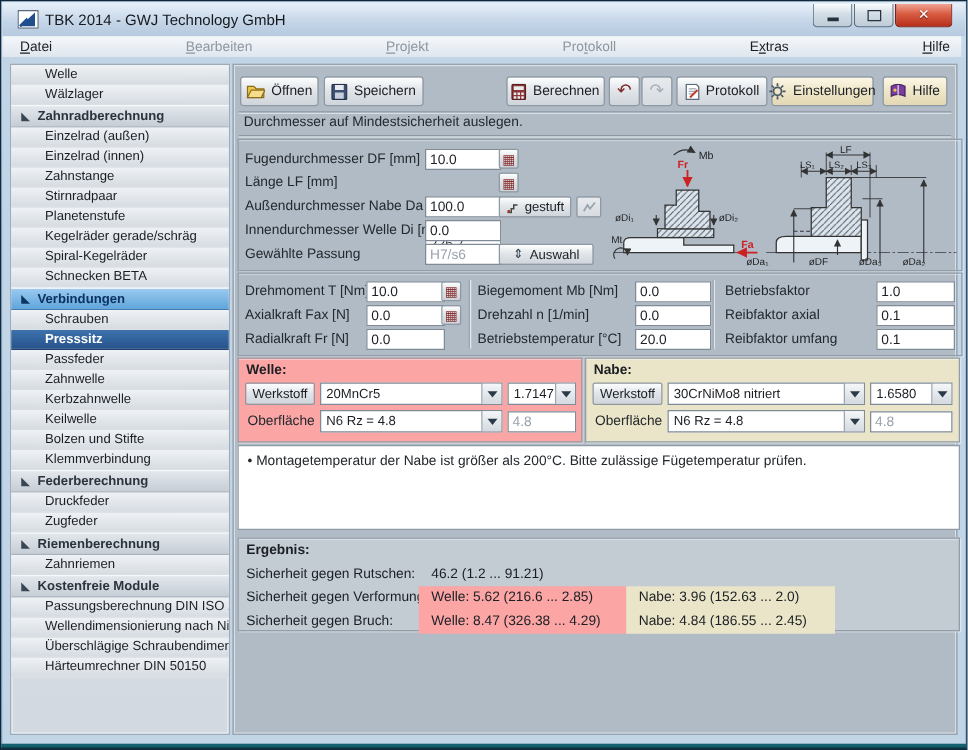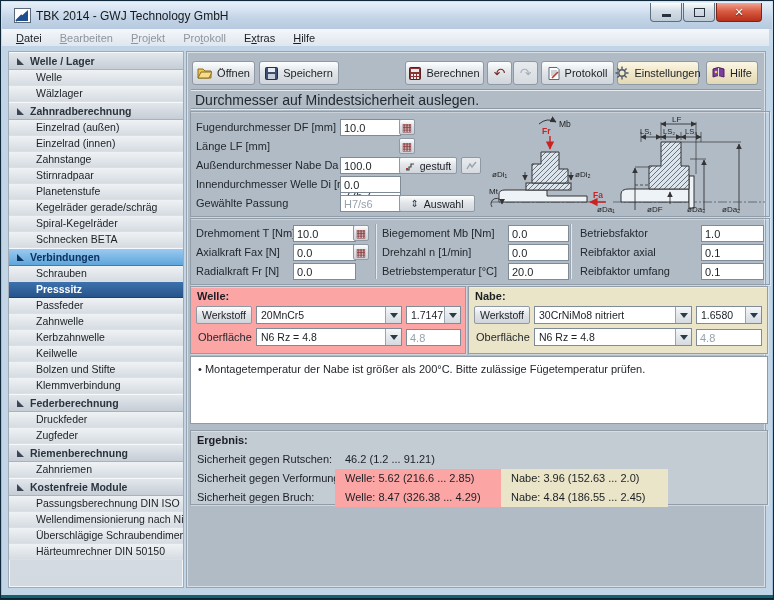--- a/index.html
+++ b/index.html
@@ -11,21 +11,21 @@
   .titlebar{position:absolute;left:1px;top:1px;right:1px;height:27px;background:linear-gradient(#e8f1fa,#c3d4e7 60%,#b6c9de);}
   .title-text{position:absolute;left:34px;top:7px;font-size:12px;color:#15191d;}
   .title-icon{position:absolute;left:12px;top:6px;}
   .winbtns{position:absolute;right:10px;top:1px;display:flex;}
   .wbtn{width:30px;height:18px;border:1px solid #5c6e80;border-top:none;border-radius:0 0 4px 4px;background:linear-gradient(#fbfdfe,#d3dde6 45%,#bfccd8);display:flex;align-items:center;justify-content:center;margin-left:1px;}
   .wbtn.close{width:44px;background:linear-gradient(#f0a696,#d95c42 45%,#b72f1a);border-color:#7c2516;}
   .glyph-min{width:9px;height:3px;background:#26323e;margin-top:6px;}
   .glyph-max{width:9px;height:7px;border:1px solid #26323e;background:transparent;}
   .glyph-close{color:#fff;font-weight:bold;font-size:11px;line-height:11px;text-shadow:0 1px 1px #5e170c;}
   
-  .menubar{position:absolute;left:1px;top:28px;right:4px;height:17px;background:linear-gradient(#f4f7fa,#dfe6ee);border-bottom:1px solid #b9c5d1;display:flex;align-items:center;padding-left:5px;}
+  .menubar{position:absolute;left:1px;top:28px;right:4px;height:17px;background:linear-gradient(#f4f7fa,#dfe6ee);border-bottom:1px solid #b9c5d1;display:flex;align-items:center;padding-left:5px;justify-content:space-between;}
   .menu-item{padding:1px 9px;cursor:default;}
   .menu-item .accel{text-decoration:underline;}
   .menu-item.disabled{color:#8e959d;}
   
   .workspace{position:absolute;left:1px;top:45px;right:1px;bottom:4px;background:#c2d5e7;}
   
   .sidebar{position:absolute;left:6px;top:5px;width:174px;bottom:7px;background:linear-gradient(#e3e8ed,#d2d9e0);border:1px solid #9fabb7;box-shadow:inset 0 0 0 1px #f2f6f9;}
   .nav-item{height:15px;line-height:15px;font-size:10.5px;padding-left:27px;background:linear-gradient(#eff2f5,#d6dce2);border-bottom:1px solid rgba(160,170,180,.25);white-space:nowrap;overflow:hidden;cursor:default;}
   .nav-section{height:16px;line-height:16px;font-size:10.5px;font-weight:bold;color:#2b343d;padding-left:8px;background:linear-gradient(#e2e7ec,#c6cdd5);border-top:1px solid #f6f9fb;border-bottom:1px solid #a9b3bd;display:flex;align-items:center;gap:6px;white-space:nowrap;cursor:default;}
   .nav-section.active{background:linear-gradient(#9ccaef,#5ea6dc);color:#0c3361;border-bottom:1px solid #3f7cb4;}
@@ -33,21 +33,21 @@
   .tri{width:0;height:0;border-left:7px solid #3a4654;border-top:7px solid transparent;}
   .nav-section.active .tri{border-left-color:#0c3361;}
   
   .main{position:absolute;left:184px;top:5px;right:6px;bottom:7px;background:#b0bbc6;border:1px solid #97a3af;box-shadow:inset 0 0 0 1px rgba(244,248,251,.6);}
   
   .btn{display:inline-flex;align-items:center;justify-content:center;gap:5px;background:linear-gradient(#fdfefe,#e2e6ea 45%,#cfd5db);border:1px solid #8e99a4;border-radius:3px;font-size:11px;color:#1b1f24;cursor:default;box-sizing:border-box;}
   .btn.cream{background:linear-gradient(#fcf7e6,#f0e8cb 45%,#e3d8b4);}
   .btn.small{border-radius:2px;}
   .btn.disabled{color:#9aa4ae;background:linear-gradient(#e8ebee,#d6dbe0);}
   .tb-sep{position:absolute;left:4px;right:4px;height:1px;background:#8c98a4;box-shadow:0 1px 0 #e6ebef;}
-  .infobar{position:absolute;left:8px;top:40px;font-size:14px;color:#23282d;}
+  .infobar{position:absolute;left:8px;top:40px;font-size:11px;color:#23282d;}
   
   .groupbox{position:absolute;border:1px solid #919da9;box-shadow:inset 0 1px 0 rgba(255,255,255,.35),1px 1px 0 rgba(255,255,255,.4);}
   .fld-label{position:absolute;font-size:11px;color:#23282d;white-space:nowrap;}
   input.txt{position:absolute;height:15px;border:1px solid #7f8b97;background:#fff;font-family:inherit;font-size:11px;padding:0 3px;box-sizing:content-box;color:#1b1f24;}
   input.txt.ro{color:#98a2ac;}
   .mini-btn{position:absolute;width:16px;height:16px;display:flex;align-items:center;justify-content:center;background:linear-gradient(#fdfefe,#dfe3e7 45%,#ccd2d8);border:1px solid #8e99a4;border-radius:2px;box-sizing:border-box;}
   .calc-glyph{font-family:"DejaVu Sans",sans-serif;font-size:11px;color:#8b3535;line-height:11px;}
   .vdiv{position:absolute;width:1px;background:#9aa5b0;box-shadow:1px 0 0 #e3e8ec;}
   
   .combo{position:absolute;height:18px;background:#fff;border:1px solid #7f8b97;display:flex;align-items:center;box-sizing:border-box;}
@@ -98,24 +98,20 @@
     <span class="menu-item disabled"><span></span><span class="accel">B</span><span>earbeiten</span></span>
     <span class="menu-item disabled"><span></span><span class="accel">P</span><span>rojekt</span></span>
     <span class="menu-item disabled"><span>Pro</span><span class="accel">t</span><span>okoll</span></span>
     <span class="menu-item"><span>E</span><span class="accel">x</span><span>tras</span></span>
     <span class="menu-item"><span></span><span class="accel">H</span><span>ilfe</span></span>
   </div>
 
   <div class="workspace">
 
     <div class="sidebar">
-      <div class="nav-section">
-          <span class="tri"></span>
-          <span>Welle / Lager</span>
-        </div>
       <div class="nav-item">Welle</div>
       <div class="nav-item">Wälzlager</div>
       <div class="nav-section">
           <span class="tri"></span>
           <span>Zahnradberechnung</span>
         </div>
       <div class="nav-item">Einzelrad (außen)</div>
       <div class="nav-item">Einzelrad (innen)</div>
       <div class="nav-item">Zahnstange</div>
       <div class="nav-item">Stirnradpaar</div>

